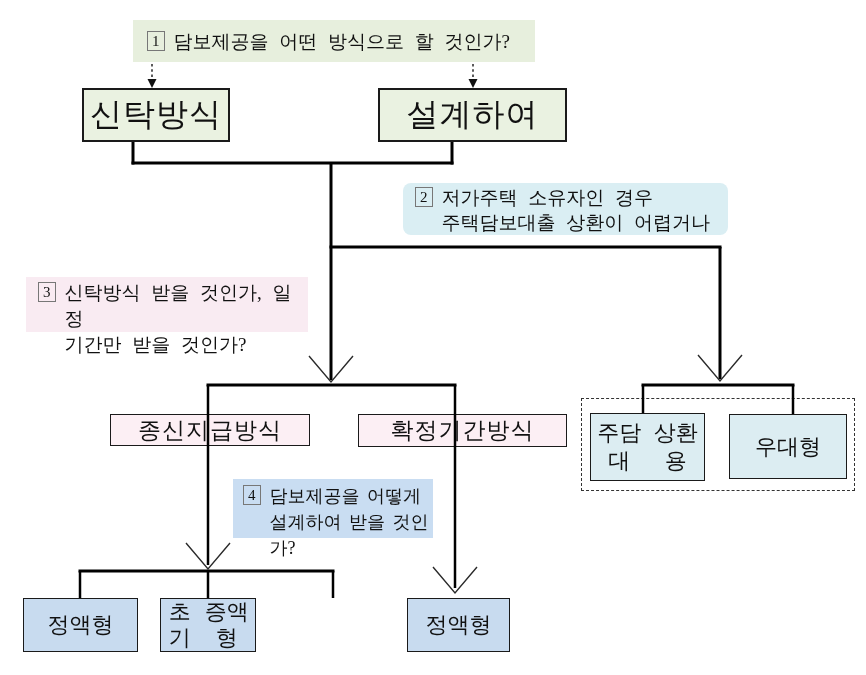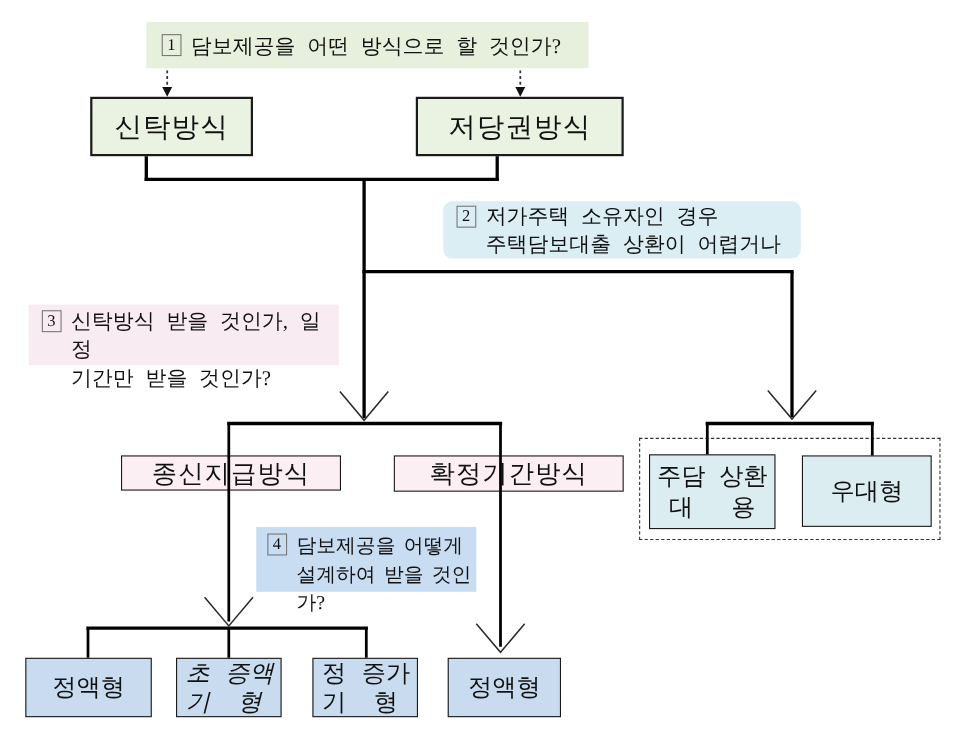--- a/index.html
+++ b/index.html
@@ -28,21 +28,21 @@
     justify-content: center;
     text-align: center;
     color: #111;
     z-index: 2;
   }
   .box .stack { display: flex; flex-direction: row; }
 
   .node-green {
     background: #eaf2e1;
     border: 2px solid #1a1a1a;
-    font-size: 25px;
+    font-size: 32px;
     letter-spacing: 1px;
   }
   .node-pink {
     background: #fceff4;
     border: 1.5px solid #1a1a1a;
     font-size: 23px;
     letter-spacing: 1px;
   }
   .node-blue {
     background: #c8dbef;
@@ -169,21 +169,21 @@
     <span class="qlines">
       <span>담보제공을 어떻게</span>
       <span>설계하여 받을 것인가?</span>
     </span>
   </div>
 
   <div class="box node-green" style="left:82px; top:88px; width:148px; height:54px;">
     <span>신탁방식</span>
   </div>
   <div class="box node-green" style="left:378px; top:88px; width:189px; height:54px;">
-    <span>저당권방식</span>
+    <span>설계하여</span>
   </div>
 
   <div class="box node-pink" style="left:358px; top:414px; width:209px; height:33px;">
     <span>확정기간방식</span>
   </div>
   <div class="box node-pink" style="left:110px; top:414px; width:200px; height:32px;">
     <span>종신지급방식</span>
   </div>
 
   <div class="dashed-group"></div>
@@ -193,29 +193,23 @@
       <span>상환용</span>
     </span>
   </div>
   <div class="box node-cyan" style="left:729px; top:414px; width:118px; height:65px;">
     <span>우대형</span>
   </div>
 
   <div class="box node-blue" style="left:23px; top:598px; width:115px; height:54px;">
     <span>정액형</span>
   </div>
-  <div class="box node-blue" style="left:160px; top:598px; width:96px; height:54px;font-style:italic;">
+  <div class="box node-blue" style="left:160px; top:598px; width:96px; height:54px;">
     <span class="stack">
       <span>초기</span>
       <span>증액형</span>
     </span>
   </div>
-  <div class="box node-blue" style="left:284px; top:598px; width:96px; height:54px;">
-    <span class="stack">
-      <span>정기</span>
-      <span>증가형</span>
-    </span>
-  </div>
   <div class="box node-blue" style="left:407px; top:598px; width:103px; height:54px;">
     <span>정액형</span>
   </div>
 
 </div>
 
 </body></html>

